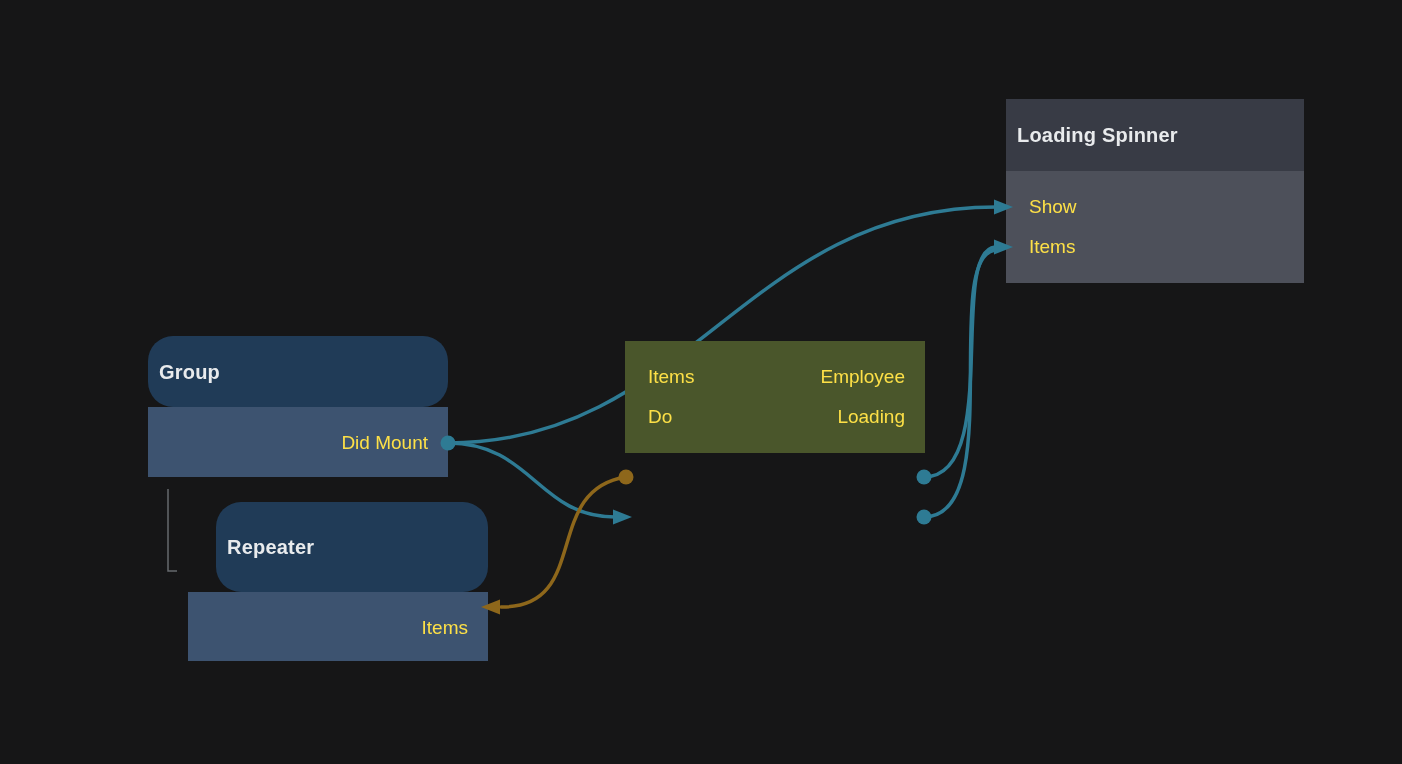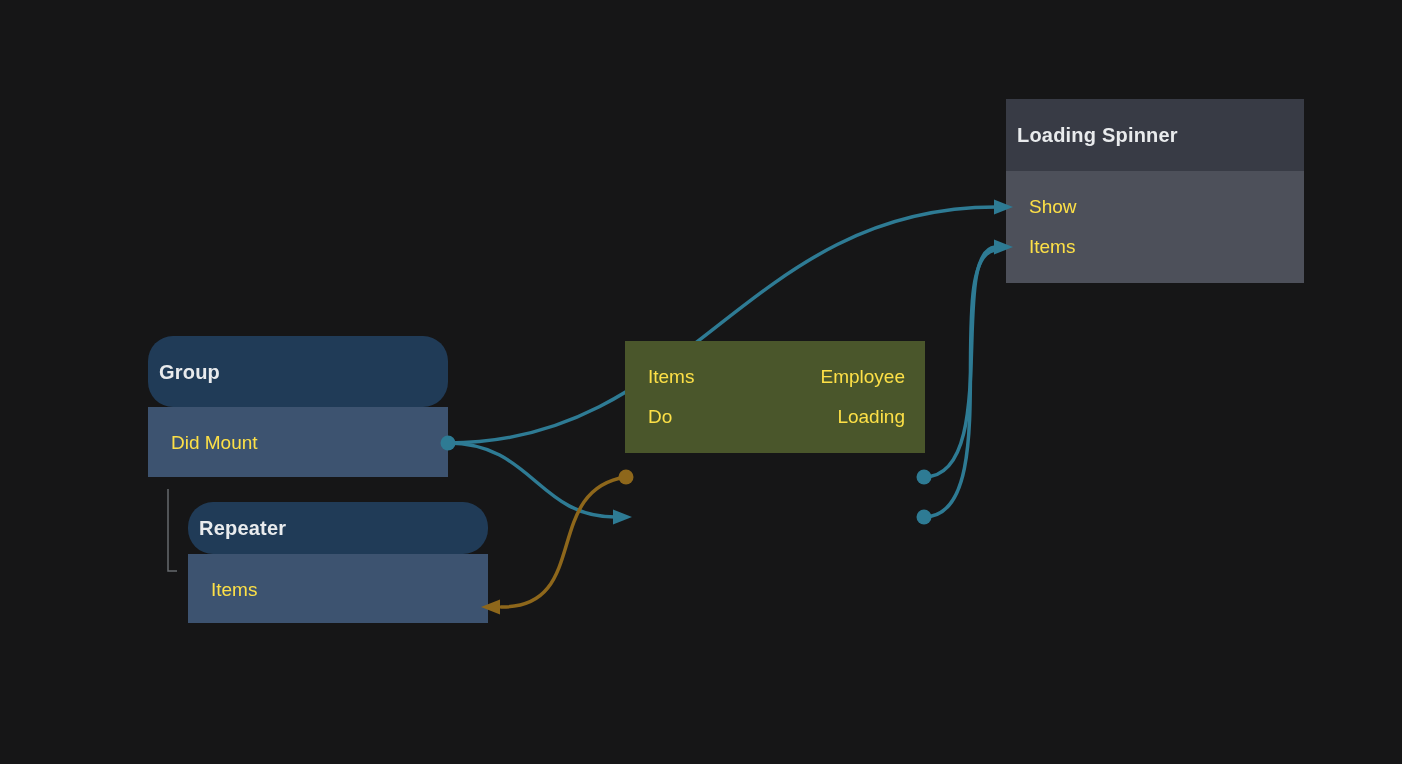--- a/index.html
+++ b/index.html
@@ -47,21 +47,21 @@
   }
   .node-body { padding-top: 16px; }
   .port-row {
     height: 40px;
     display: flex;
     align-items: center;
     padding: 0 20px 0 23px;
     font-size: 19px;
     color: #fde047;
   }
-  .port-row.align-right { }
+  .port-row.align-right { justify-content: flex-end; }
   .port-row.align-left  { justify-content: flex-start; }
   .port-row.split       { justify-content: space-between; }
 
   
   .node-group    .node-header, .node-repeater .node-header { background: var(--blue_header, #203b57); border-radius: 25px; }
   .node-group    .node-body,   .node-repeater .node-body   { background: var(--blue_body, #3d5370); }
   .node-employee .node-header { background: var(--green_header, #3a4621); }
   .node-employee .node-body   { background: var(--green_body, #4a562b); }
   .node-loading-spinner .node-header { background: var(--gray_header, #383b45); }
   .node-loading-spinner .node-body   { background: var(--gray_body, #4d505a); }
@@ -95,21 +95,21 @@
       <div class="node-title">Group</div>
     </div>
     <div class="node-body" style="height:70px;">
       <div class="port-row align-right">
         <span>Did Mount</span>
       </div>
     </div>
   </div>
 
   <div class="node node-repeater" style="left:188px; top:502px; width:300px; height:139px;">
-    <div class="node-header" style="height:52px;">
+    <div class="node-header" style="height:90px;margin-left:28px;">
       <div class="node-title">Repeater</div>
     </div>
     <div class="node-body" style="height:69px;">
       <div class="port-row align-right">
         <span>Items</span>
       </div>
     </div>
   </div>
 
   <div class="node node-employee" style="left:625px; top:341px; width:300px; height:212px;">

